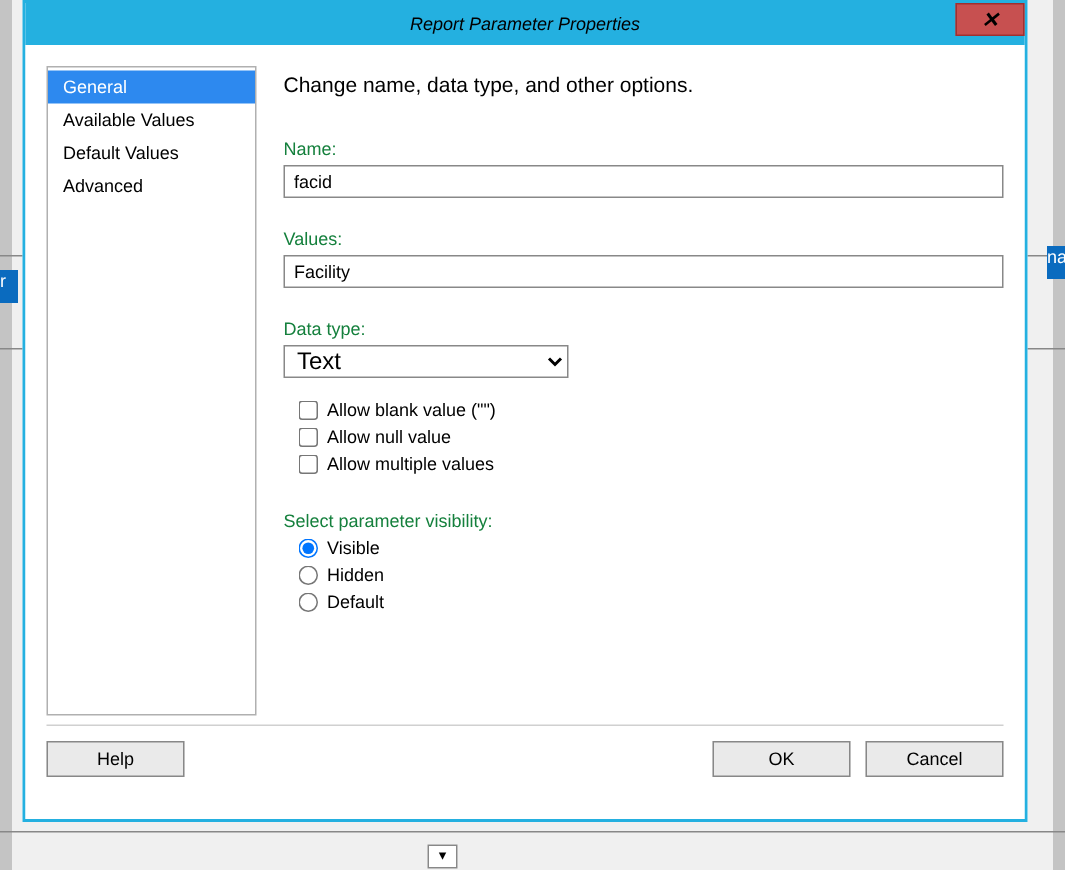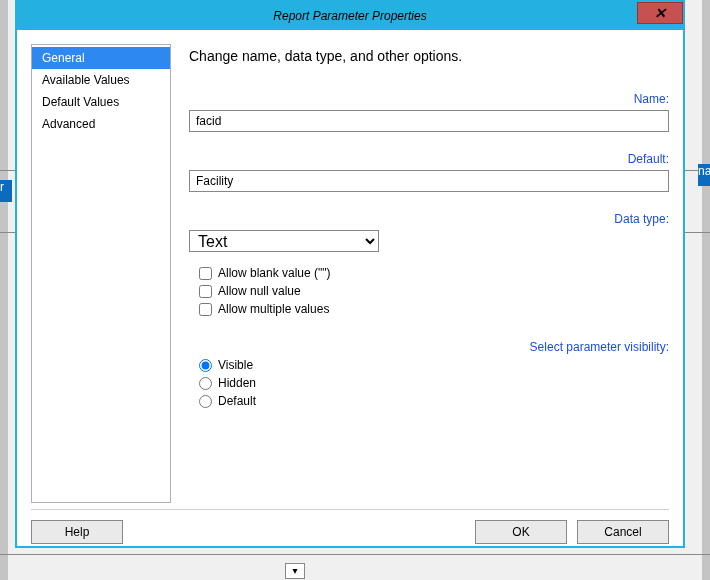--- a/index.html
+++ b/index.html
@@ -44,21 +44,21 @@
     background: #c75050;
     border: 1px solid #a03030;
     color: #000;
     font-weight: bold;
     font-size: 14px;
     display: flex; align-items: center; justify-content: center;
     cursor: pointer;
   }
   .client {
     flex: 1;
-    padding: 14px 14px 2px 14px;
+    padding: 14px 14px 28px 14px;
     display: flex;
     flex-direction: column;
     background: #fff;
   }
   .main-row {
     flex: 1;
     display: flex;
     gap: 18px;
   }
   .nav {
@@ -78,21 +78,21 @@
   }
   .content {
     flex: 1;
     padding-top: 4px;
   }
   .heading {
     font-size: 14px;
     margin-bottom: 28px;
     color: #000;
   }
-  .field-label { margin: 6px 0 4px 0; color:#1d4ed8;text-align:right; }
+  .field-label { margin: 6px 0 4px 0; color:#15803d; }
   .text-input {
     width: 100%;
     height: 22px;
     border: 1px solid #888;
     padding: 2px 6px;
     font-family: inherit;
     font-size: 12px;
     outline: none;
     background:#fff;
   }
@@ -172,21 +172,21 @@
         </div>
       </div>
 
       <div class="content">
         <div class="heading">Change name, data type, and other options.</div>
 
         <div class="field-label">Name:</div>
         <input class="text-input" type="text" value="facid" style="">
 
         <div class="section-gap"></div>
-        <div class="field-label">Default:</div>
+        <div class="field-label">Values:</div>
         <input class="text-input" type="text" value="Facility" style="">
 
         <div class="section-gap"></div>
         <div class="field-label">Data type:</div>
         <select class="select">
           <option selected="">Text</option>
         </select>
 
         <div style="height:10px"></div>
         <label class="check-row">

